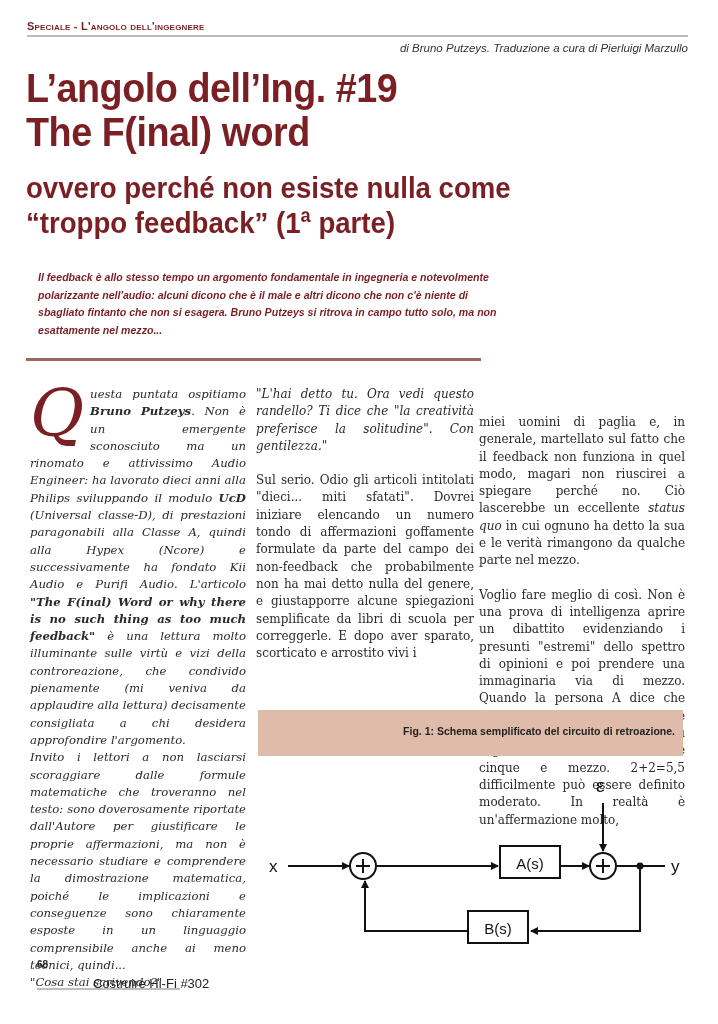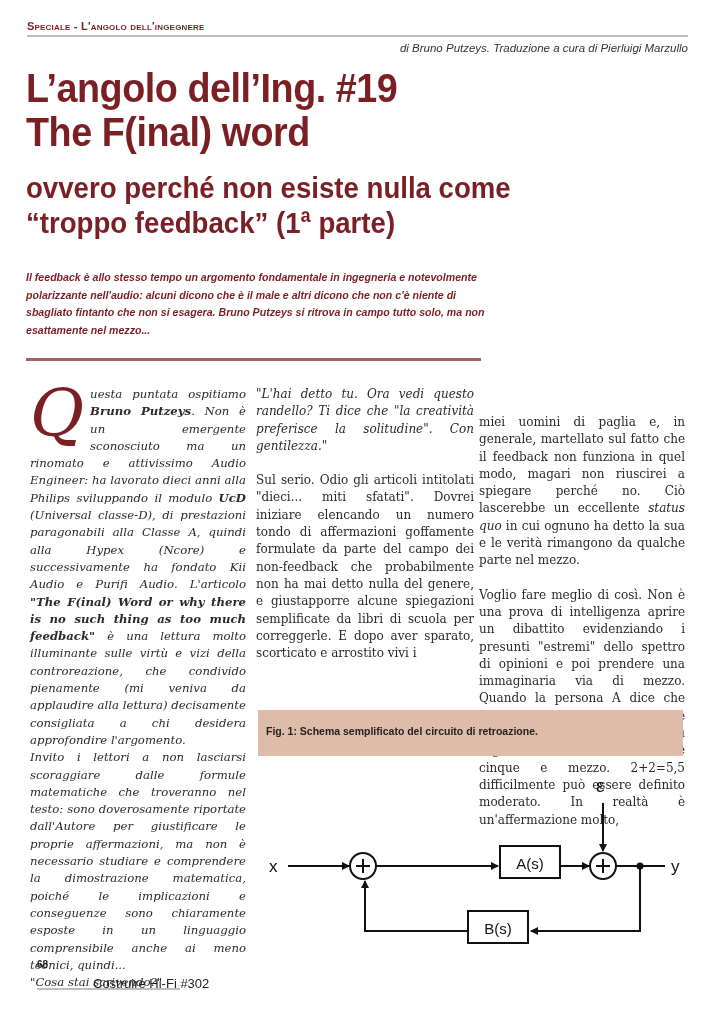--- a/index.html
+++ b/index.html
@@ -13,37 +13,37 @@
   .byline { position: absolute; right: 30px; top: 42px;
     font-family: "Liberation Sans", sans-serif; font-style: italic; font-size: 11.5px; color: #333; margin-left: 40px; }
 
   .title { position: absolute; left: 26px; top: 66px; margin: 0;
     font-family: "Liberation Sans", sans-serif; font-weight: bold; color: #7a1f24;
     font-size: 41px; line-height: 44px; letter-spacing: -0.5px; transform: scaleX(0.92); transform-origin: left top; white-space: nowrap; }
   .subtitle { position: absolute; left: 26px; top: 170px; margin: 0;
     font-family: "Liberation Sans", sans-serif; font-weight: bold; color: #7a1f24;
     font-size: 30px; line-height: 35px; transform: scaleX(0.92); transform-origin: left top; white-space: nowrap; }
 
-  .lead { position: absolute; left: 26px; top: 269px; width: 460px;
+  .lead { position: absolute; left: 38px; top: 269px; width: 460px;
     font-family: "Liberation Sans", sans-serif; font-weight: bold; font-style: italic;
     font-size: 10.6px; line-height: 17.5px; color: #7a1f24; }
   .lead-rule { position: absolute; left: 26px; top: 358px; width: 455px; height: 3px; background: #a3645e; }
 
   .col { position: absolute; top: 386px; font-size: 12px; line-height: 17.3px; text-align: justify; hyphens: auto; }
   .col p { margin: 0 0 17px 0; }
   .col1 { left: 30px; width: 216px; font-style: italic; font-size: 11.7px; }
   .col2 { left: 256px; width: 218px; }
   .col3 { left: 479px; width: 206px; margin-top: 28px; }
   .col1 p.tight { margin-bottom: 0; }
   .dropcap { float: left; font-family: "DejaVu Serif", serif; font-style: italic; color: #7a1f24;
     font-size: 66px; line-height: 52px; margin: 2px 6px 0 0; }
 
   .fig-caption { position: absolute; left: 258px; top: 710px; width: 425px; height: 46px;
     background: #dfbba9; box-sizing: border-box; padding: 15px 8px; 
-    font-family: "Liberation Sans", sans-serif; font-weight: bold; font-size: 10.5px; color: #222; }
+    font-family: "Liberation Sans", sans-serif; font-weight: bold; font-size: 10.5px; color: #222; text-align: right; }
   .diagram { position: absolute; left: 255px; top: 768px; width: 460px; height: 190px; }
   .diagram text { font-family: "Liberation Sans", sans-serif; fill: #111; }
 
   .footer-mag { position: absolute; left: 93px; top: 976px;
     font-family: "Liberation Sans", sans-serif; font-size: 13px; color: #222; }
   .footer-rule { position: absolute; left: 37px; top: 988px; width: 143px; height: 2px; background: #bdbdbd; }
   .page-num { position: absolute; left: 37px; top: 959px;
     font-family: "Liberation Sans", sans-serif; font-weight: bold; font-size: 10px; color: #222; }
 </style>
 </head>

